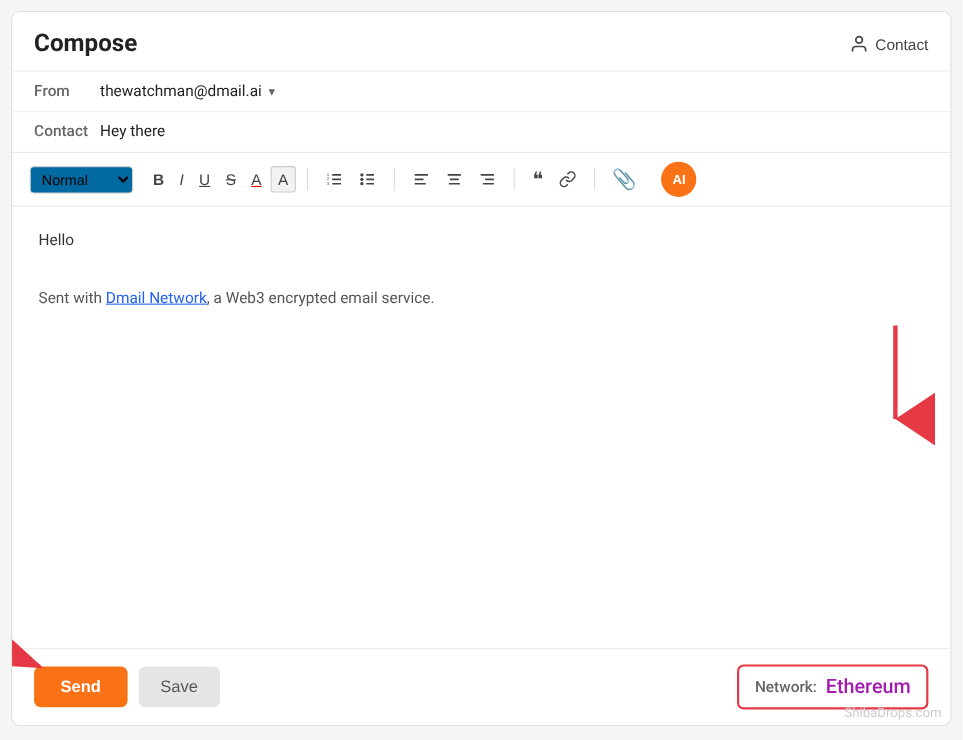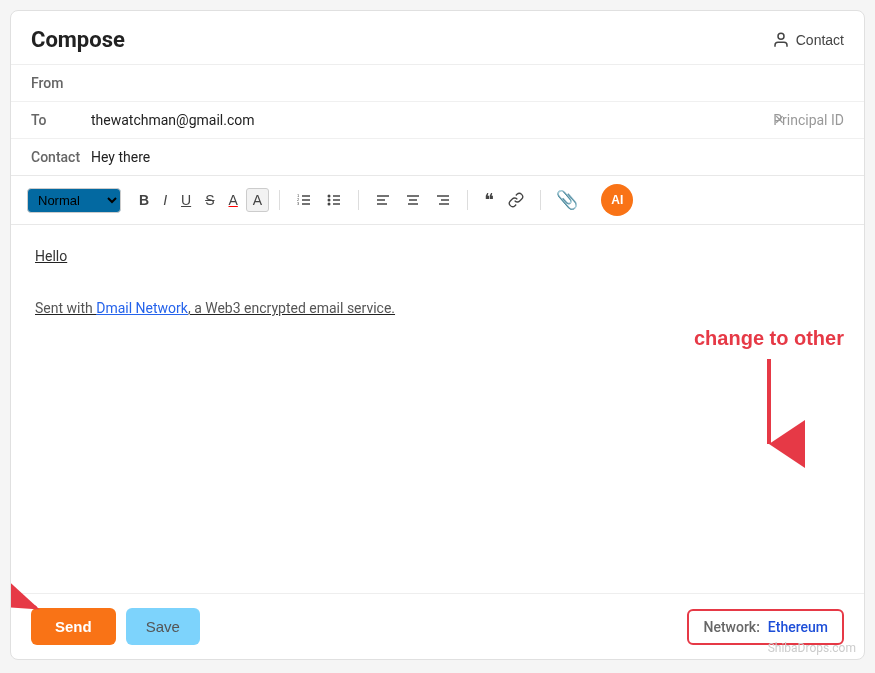--- a/index.html
+++ b/index.html
@@ -175,21 +175,20 @@
     }
     
     .compose-body {
       flex: 1;
       padding: 20px 24px;
       min-height: 280px;
       font-size: 14px;
       color: #222;
       line-height: 1.6;
       position: relative;
-      text-decoration: underline;
     }
     .body-text {
       font-size: 14px;
       color: #333;
       margin-bottom: 30px;
     }
     .signature-text {
       font-size: 14px;
       color: #555;
     }
@@ -214,21 +213,21 @@
       background: #f97316;
       color: white;
       border: none;
       border-radius: 6px;
       padding: 10px 24px;
       font-size: 15px;
       font-weight: 600;
       cursor: pointer;
     }
     .save-btn {
-      background: #7dd3fc;
+      background: #e5e5e5;
       color: #555;
       border: none;
       border-radius: 6px;
       padding: 10px 20px;
       font-size: 15px;
       cursor: pointer;
     }
     .network-box {
       border: 2px solid #e63946;
       border-radius: 6px;
@@ -237,22 +236,22 @@
       align-items: center;
       gap: 8px;
       background: #fff;
     }
     .network-label {
       font-size: 14px;
       color: #666;
       font-weight: 500;
     }
     .network-value {
-      font-size: 14px;
-      color: #1d4ed8;
+      font-size: 18px;
+      color: #a21caf;
       font-weight: 500;
     }
     .watermark {
       position: absolute;
       bottom: 4px;
       right: 8px;
       font-size: 12px;
       color: #ccc;
       pointer-events: none;
     }
@@ -268,30 +267,26 @@
       <svg class="contact-icon" viewBox="0 0 24 24" fill="none" stroke="currentColor" stroke-width="2">
         <path d="M20 21v-2a4 4 0 0 0-4-4H8a4 4 0 0 0-4 4v2"></path>
         <circle cx="12" cy="7" r="4"></circle>
       </svg>
       <span>Contact</span>
     </button>
   </div>
 
   <div class="field-row">
     <span class="field-label">From</span>
-  </div>
-
-  <div class="field-row to-row">
-    <span class="field-label">To</span>
-    <div class="to-input-area">
-      <span class="to-email">thewatchman@gmail.com</span>
-    </div>
-    <button class="clear-btn">×</button>
-    <span class="principal-id">Principal ID</span>
-  </div>
+    <div class="from-row">
+      <span class="from-email">thewatchman@dmail.ai</span>
+      <button class="from-dropdown">▾</button>
+    </div>
+  </div>
+
 
   <div class="field-row subject-row">
     <span class="field-label">Contact</span>
     <span class="subject-text">Hey there</span>
   </div>
 
   <div class="toolbar">
     <select class="toolbar-select">
       <option>Normal</option>
       <option>Heading 1</option>
@@ -378,21 +373,20 @@
   </div>
 
   <div class="compose-body">
     <p class="body-text">Hello</p>
     <p class="signature-text">
       <span>Sent with </span><a class="dmail-link">Dmail Network</a><span>, a Web3 encrypted email service.</span>
     </p>
 
     <div style="position:absolute; top:100px; right:20px; pointer-events:none;">
       <div style="color:#e63946; font-size:20px; font-weight:900; text-align:center; line-height:1.3; font-family: Arial Black, Impact, sans-serif;">
-        <div>change to other</div>
       </div>
 
       <svg style="display:block; margin: 8px auto 0; overflow:visible;" width="60" height="100">
         <defs>
           <marker id="arrowhead2" markerWidth="12" markerHeight="9" refX="6" refY="9" orient="auto">
             <polygon points="0 0, 12 0, 6 9" fill="#e63946"></polygon>
           </marker>
         </defs>
         <line x1="30" y1="0" x2="30" y2="85" stroke="#e63946" stroke-width="4" marker-end="url(#arrowhead2)"></line>
       </svg>

